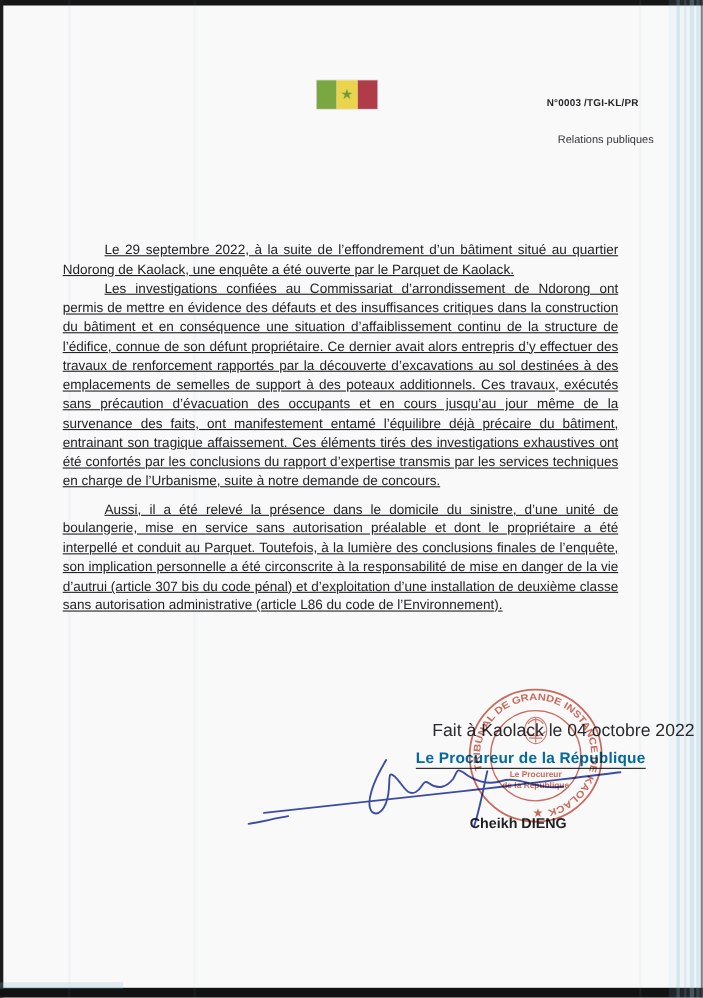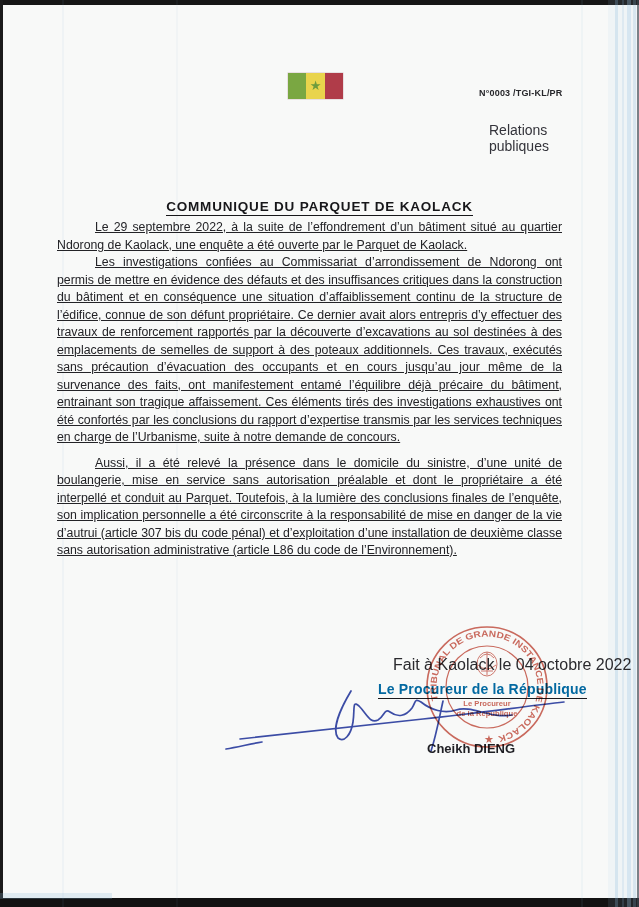--- a/index.html
+++ b/index.html
@@ -35,23 +35,23 @@
   .flag .star { position:absolute; left:0; right:0; top:50%; transform:translateY(-54%);
     text-align:center; font-size:13px; line-height:13px; color:#6d9c3d; }
 
   
   .left-head { position:absolute; left:38px; top:100px; width:224px; text-align:center; color:#222226; }
   .motto { font-size:8.5px; letter-spacing:.2px; color:#3a3a3e; }
   .hr-sm { width:15px; height:0; border-top:1.2px solid #4a4a4a; margin:7px auto 5px; }
   .court { font-size:8.2px; font-weight:bold; letter-spacing:.2px; }
 
   
-  .right-head { position:absolute; left:479px; top:88px; width:110px; color:#26262a; }
+  .right-head { position:absolute; left:497px; top:88px; width:110px; color:#26262a; }
   .ref { font-size:9px; font-weight:bold; letter-spacing:.2px; }
-  .rel { font-size:14px; margin-top:24px; margin-left:10px; color:#33333a; }
+  .rel { font-size:10px; margin-top:24px; margin-left:10px; color:#33333a; }
 
   
   .title-wrap { position:absolute; left:0; top:197px; width:639px; text-align:center; }
   .title { display:inline-block; font-size:13.5px; font-weight:bold; letter-spacing:.8px;
     color:#17171a; border-bottom:1.6px solid #17171a; padding-bottom:1px; }
 
   
   .body { position:absolute; left:57px; top:219px; width:505px;
     font-size:12.3px; line-height:17.5px; text-align:justify; color:#232327;text-decoration:underline; }
   .body p { margin:0; text-indent:38px; }
@@ -95,23 +95,20 @@
     </div>
     <div class="band band-red"></div>
   </div>
 
 
   <div class="right-head">
     <div class="ref">N°0003 /TGI-KL/PR</div>
     <div class="rel">Relations publiques</div>
   </div>
 
-  <div class="title-wrap">
-    <span class="title">COMMUNIQUE DU PARQUET DE KAOLACK</span>
-  </div>
 
   <div class="body">
     <p>Le 29 septembre 2022, à la suite de l’effondrement d’un bâtiment situé au quartier Ndorong de Kaolack, une enquête a été ouverte par le Parquet de Kaolack.</p>
     <p>Les investigations confiées au Commissariat d’arrondissement de Ndorong ont permis de mettre en évidence des défauts et des insuffisances critiques dans la construction du bâtiment et en conséquence une situation d’affaiblissement continu de la structure de l’édifice, connue de son défunt propriétaire. Ce dernier avait alors entrepris d’y effectuer des travaux de renforcement rapportés par la découverte d’excavations au sol destinées à des emplacements de semelles de support à des poteaux additionnels. Ces travaux, exécutés sans précaution d’évacuation des occupants et en cours jusqu’au jour même de la survenance des faits, ont manifestement entamé l’équilibre déjà précaire du bâtiment, entrainant son tragique affaissement. Ces éléments tirés des investigations exhaustives ont été confortés par les conclusions du rapport d’expertise transmis par les services techniques en charge de l’Urbanisme, suite à notre demande de concours.</p>
     <p class="sp">Aussi, il a été relevé la présence dans le domicile du sinistre, d’une unité de boulangerie, mise en service sans autorisation préalable et dont le propriétaire a été interpellé et conduit au Parquet. Toutefois, à la lumière des conclusions finales de l’enquête, son implication personnelle a été circonscrite à la responsabilité de mise en danger de la vie d’autrui (article 307 bis du code pénal) et d’exploitation d’une installation de deuxième classe sans autorisation administrative (article L86 du code de l’Environnement).</p>
   </div>
 
   <div class="place-date">Fait à Kaolack le 04 octobre 2022</div>
   <div class="role">Le Procureur de la République</div>
   <div class="name">Cheikh DIENG</div>

